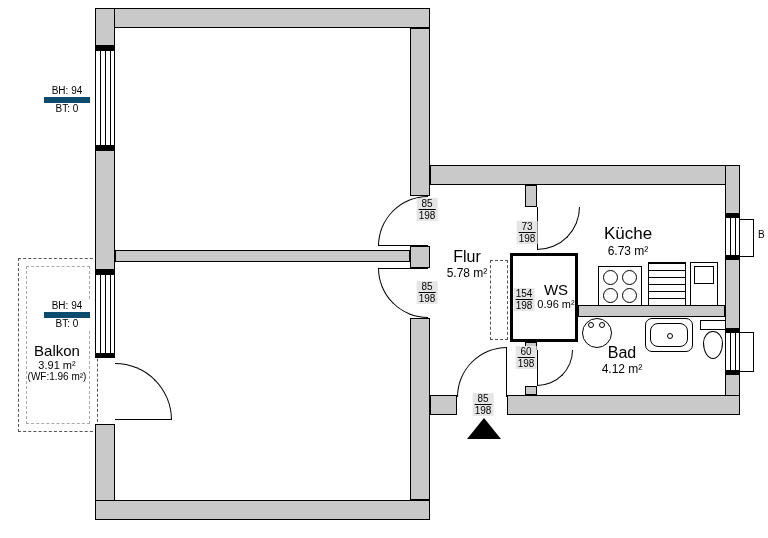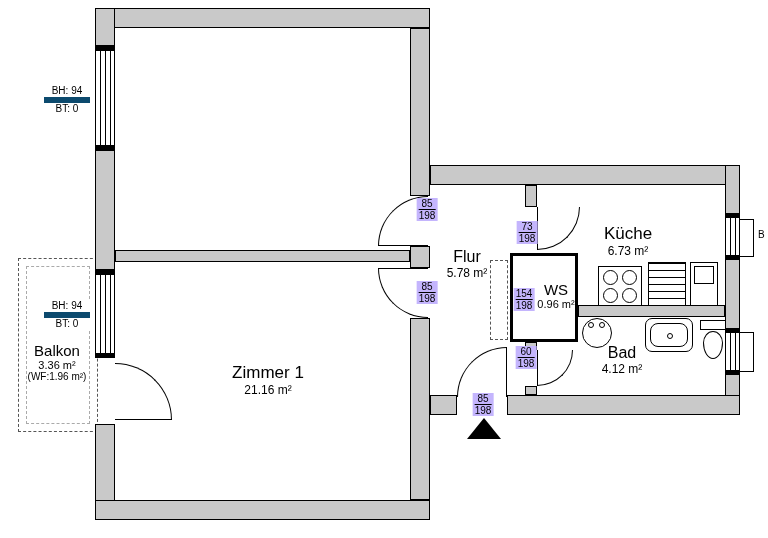--- a/index.html
+++ b/index.html
@@ -19,21 +19,21 @@
   .leaf{position:absolute;background:#000;}
   .dashed{position:absolute;box-sizing:border-box;border:1px dashed #555;background:transparent;}
   .dashed-light{border-color:#aaa;}
   .room-label{position:absolute;transform:translateX(-50%);text-align:center;white-space:nowrap;}
   .room-name{font-size:17px;}
   .room-area{font-size:12px;}
   .fs15{font-size:15px;}
   .fs16{font-size:16px;}
   .fs11{font-size:11px;}
   .fs10{font-size:10px;text-align:center;}
-  .dim{position:absolute;transform:translateX(-50%);background:#c4b5fd;text-align:center;font-size:10px;line-height:11px;padding:0 2px;white-space:nowrap;z-index:5;}
+  .dim{position:absolute;transform:translateX(-50%);background:#e5e5e5;text-align:center;font-size:10px;line-height:11px;padding:0 2px;white-space:nowrap;z-index:5;}
   .dim-top{border-bottom:1px solid #000;display:block;}
   .winlab{position:absolute;text-align:center;font-size:10px;line-height:12px;width:46px;background:#fff;}
   .winlab-top{border-bottom:6px solid #0c4a6e;display:block;}
   .tri{position:absolute;width:0;height:0;border-left:17px solid transparent;border-right:17px solid transparent;border-bottom:21px solid #000;}
   .fix{position:absolute;box-sizing:border-box;border:1px solid #000;background:#fff;}
   .circ{border-radius:50%;}
   .burner{position:absolute;box-sizing:border-box;width:15px;height:15px;border:1px solid #000;border-radius:50%;}
   .dot{position:absolute;box-sizing:border-box;width:6px;height:6px;border:1px solid #000;border-radius:50%;}
   .hatch{background-image:repeating-linear-gradient(180deg,#000 0,#000 1px,transparent 1px,transparent 7px);}
   .sink-in{position:absolute;inset:4px;border:1px solid #000;border-radius:8px;}
@@ -135,43 +135,39 @@
   </div>
   <div class="fix" style="left:645px;top:318px;width:48px;height:34px;border-radius:7px">
     <div class="sink-in"></div>
     <div class="drain"></div>
   </div>
   <div class="fix" style="left:700px;top:320px;width:26px;height:10px"></div>
   <div class="bowl" style="left:703px;top:331px;width:20px;height:28px"></div>
 
   <div class="tri" style="left:467px;top:418px"></div>
 
-  <div class="room-label" style="left:268px;top:363px">
-    <div class="room-name">Zimmer 1</div>
-    <div class="room-area">21.16 m²</div>
-  </div>
   <div class="room-label" style="left:467px;top:248px">
     <div class="room-name fs16">Flur</div>
     <div class="room-area">5.78 m²</div>
   </div>
   <div class="room-label" style="left:628px;top:224px">
     <div class="room-name">Küche</div>
     <div class="room-area">6.73 m²</div>
   </div>
   <div class="room-label" style="left:556px;top:281px;z-index:6">
     <div class="room-name fs15">WS</div>
     <div class="room-area fs11">0.96 m²</div>
   </div>
   <div class="room-label" style="left:622px;top:344px">
     <div class="room-name fs16">Bad</div>
     <div class="room-area">4.12 m²</div>
   </div>
   <div class="room-label" style="left:57px;top:342px">
     <div class="room-name fs15">Balkon</div>
-    <div class="room-area fs11">3.36 m²</div>
+    <div class="room-area fs11">3.91 m²</div>
     <div class="room-area fs10">(WF:1.96 m²)</div>
   </div>
 
   <div class="dim" style="left:427px;top:198px">
     <span class="dim-top">85</span>
     <span>198</span>
   </div>
   <div class="dim" style="left:427px;top:281px">
     <span class="dim-top">85</span>
     <span>198</span>

